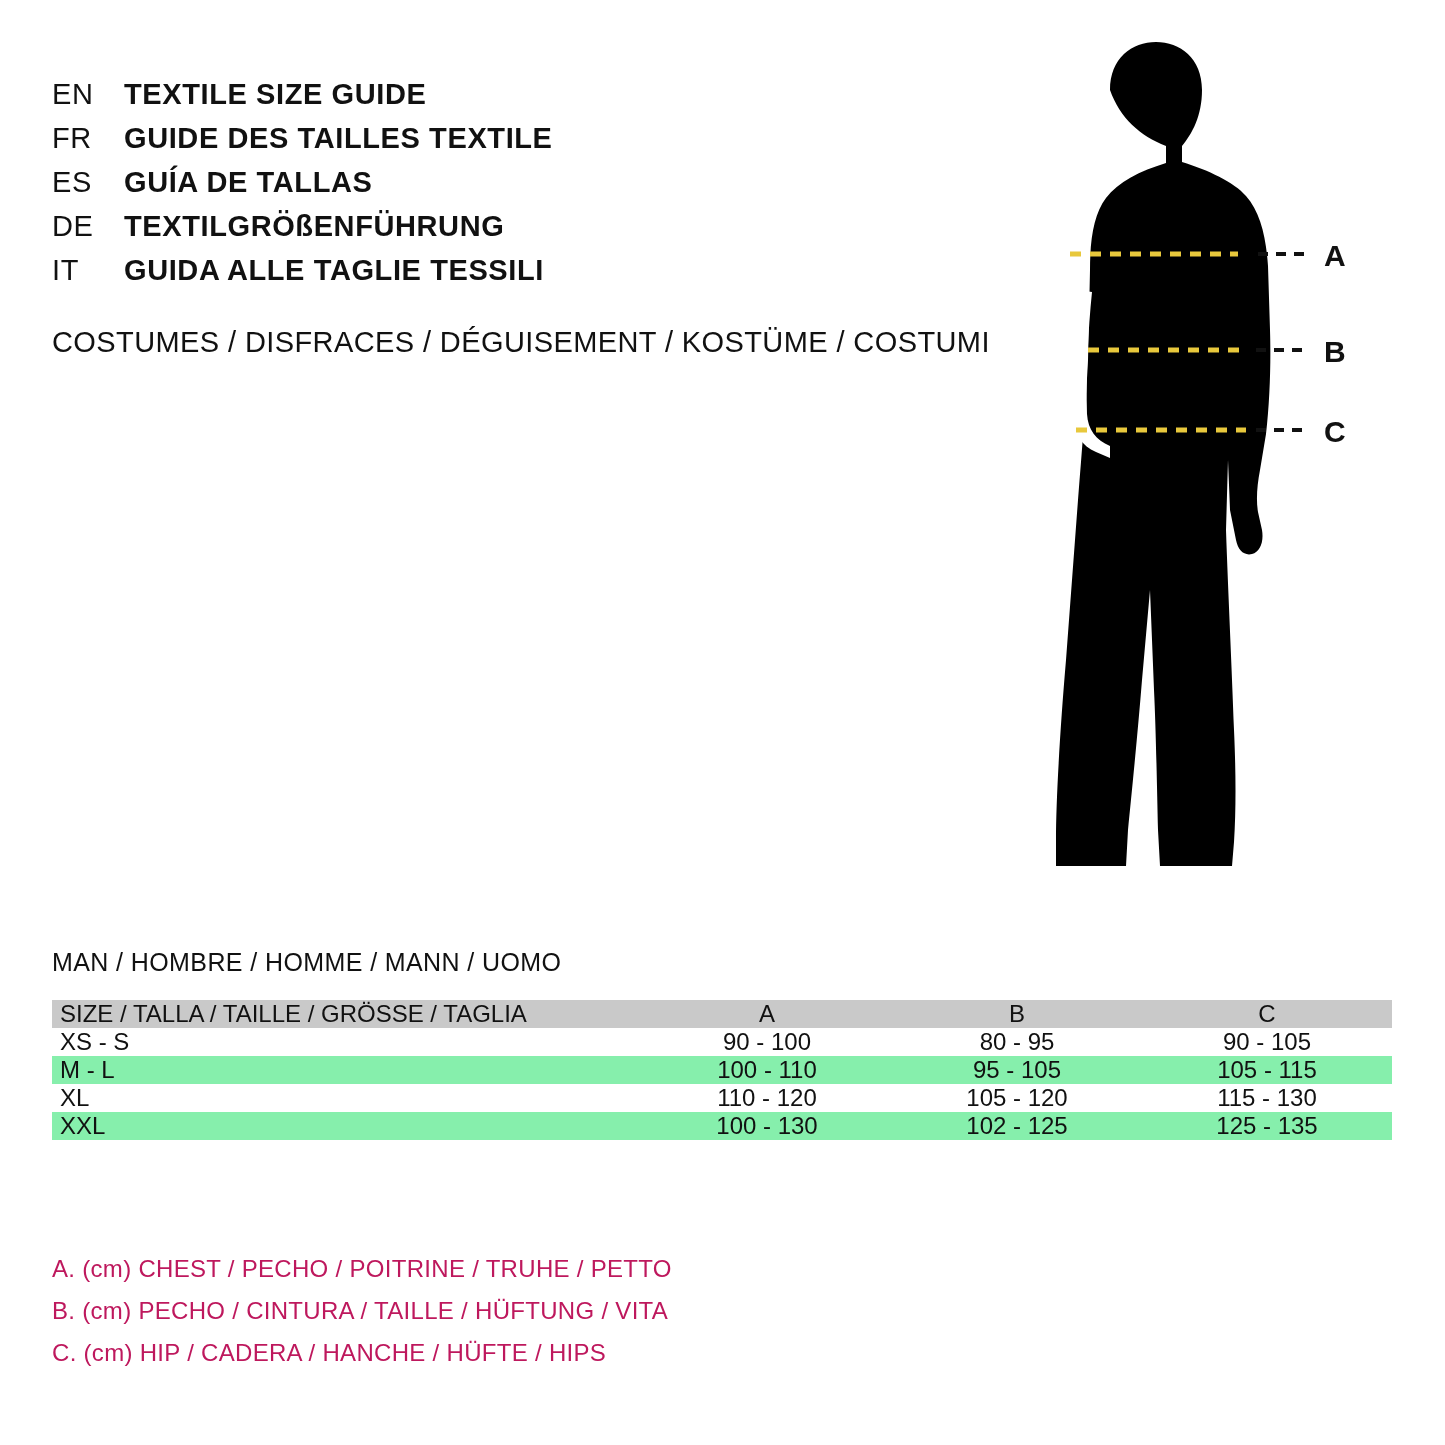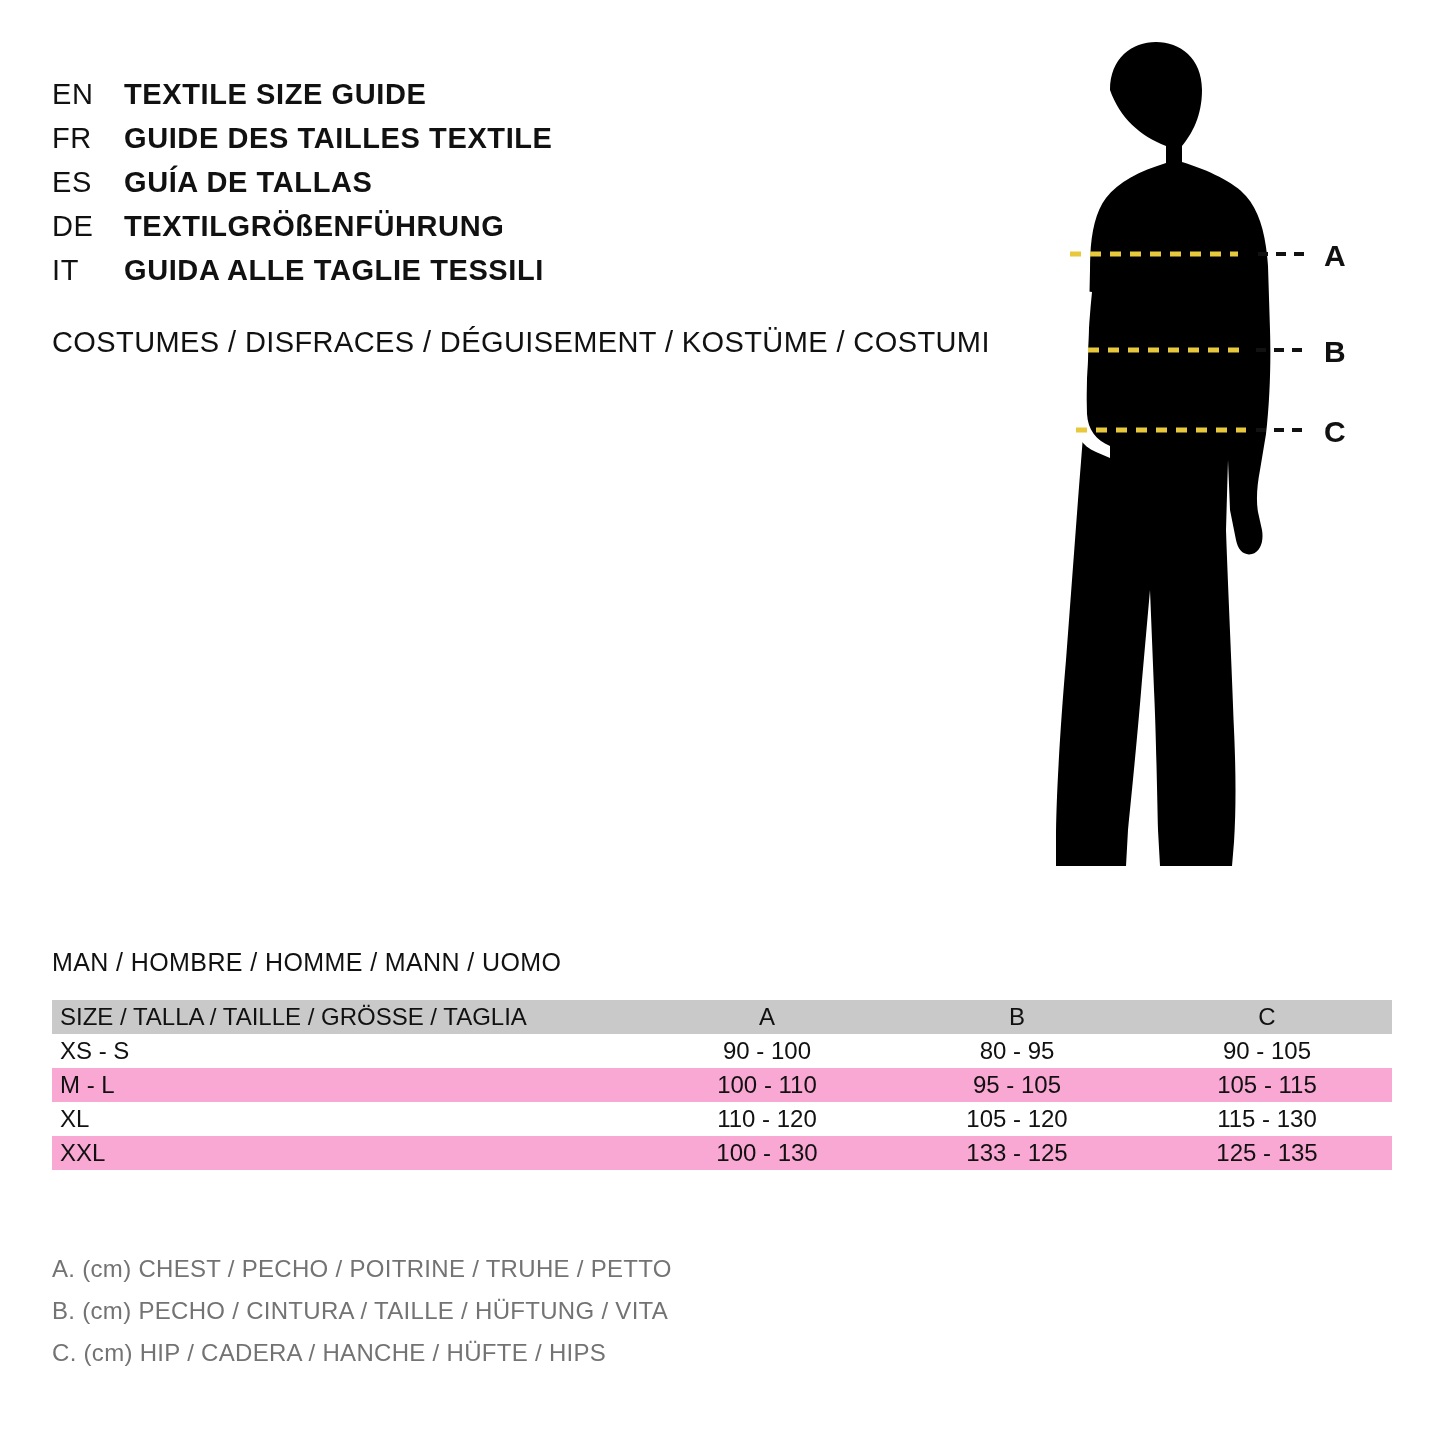--- a/index.html
+++ b/index.html
@@ -76,56 +76,56 @@
     left: 52px;
     top: 1000px;
     width: 1340px;
     border-collapse: collapse;
     font-size: 24px;
     color: #111111;
   }
   table.size-table th,
   table.size-table td {
     padding: 0;
-    height: 34px;
+    height: 28px;
     font-weight: normal;
     text-align: center;
     vertical-align: middle;
   }
   table.size-table thead tr {
     background: #c9c9c9;
   }
   table.size-table thead th.label-col {
     text-align: left;
     padding-left: 8px;
   }
   table.size-table tbody td.label-col {
     text-align: left;
     padding-left: 8px;
     margin-top: 28px;
   }
   table.size-table tbody tr.row-odd {
     background: #ffffff;
   }
   table.size-table tbody tr.row-even {
-    background: #f9a8d4;
+    background: #86efac;
   }
   col.c-label { width: 590px; }
   col.c-a { width: 250px; }
   col.c-b { width: 250px; }
   col.c-c { width: 250px; }
 
   
   .legend {
     position: absolute;
     left: 52px;
     top: 1248px;
     font-size: 24px;
     line-height: 42px;
-    color: #737373;
+    color: #be185d;
   }
   .legend div {
     letter-spacing: 0.3px;
   }
 </style>
 </head>
 <body>
 
 <div class="lang-block">
   <div class="lang-row">
@@ -262,21 +262,21 @@
     </tr>
     <tr class="row-odd">
       <td class="label-col">XL</td>
       <td>110 - 120</td>
       <td>105 - 120</td>
       <td>115 - 130</td>
     </tr>
     <tr class="row-even">
       <td class="label-col">XXL</td>
       <td>100 - 130</td>
-      <td>133 - 125</td>
+      <td>102 - 125</td>
       <td>125 - 135</td>
     </tr>
   </tbody>
 </table>
 
 <div class="legend">
   <div>A. (cm) CHEST / PECHO / POITRINE / TRUHE / PETTO</div>
   <div>B. (cm) PECHO / CINTURA / TAILLE / HÜFTUNG / VITA</div>
   <div>C. (cm) HIP / CADERA / HANCHE / HÜFTE / HIPS</div>
 </div>

